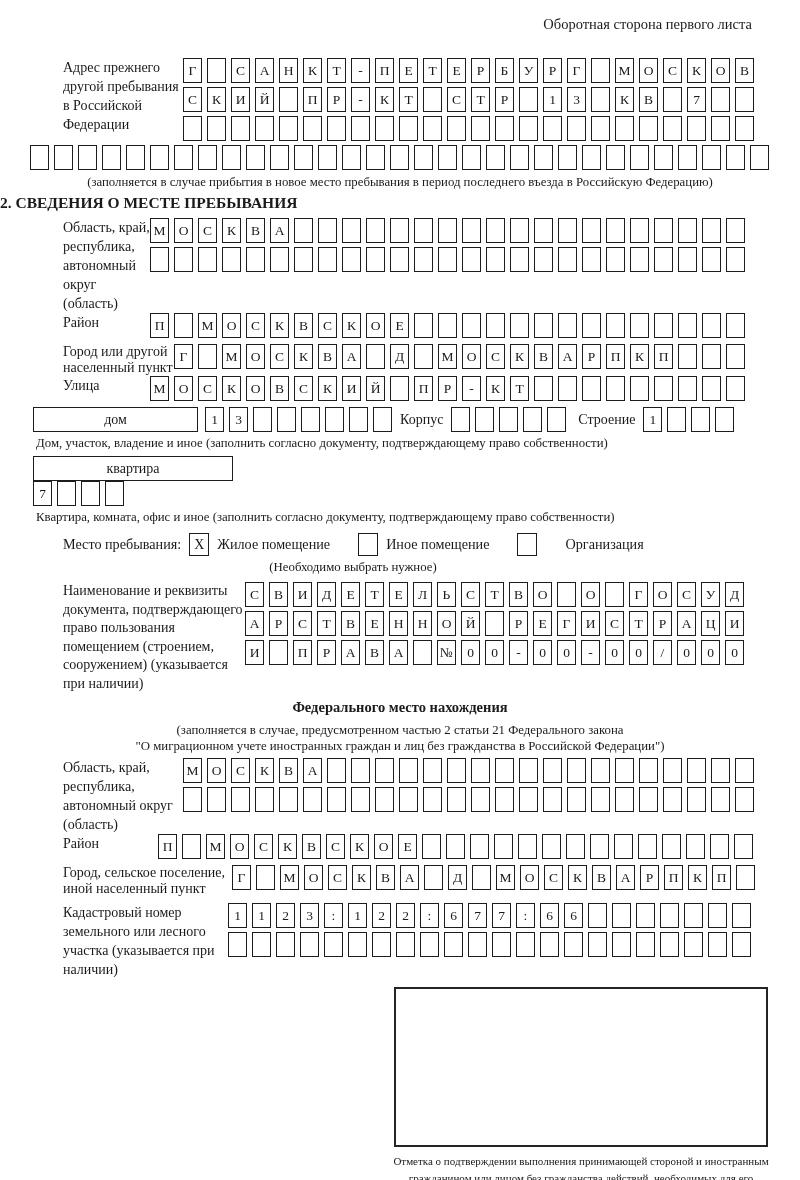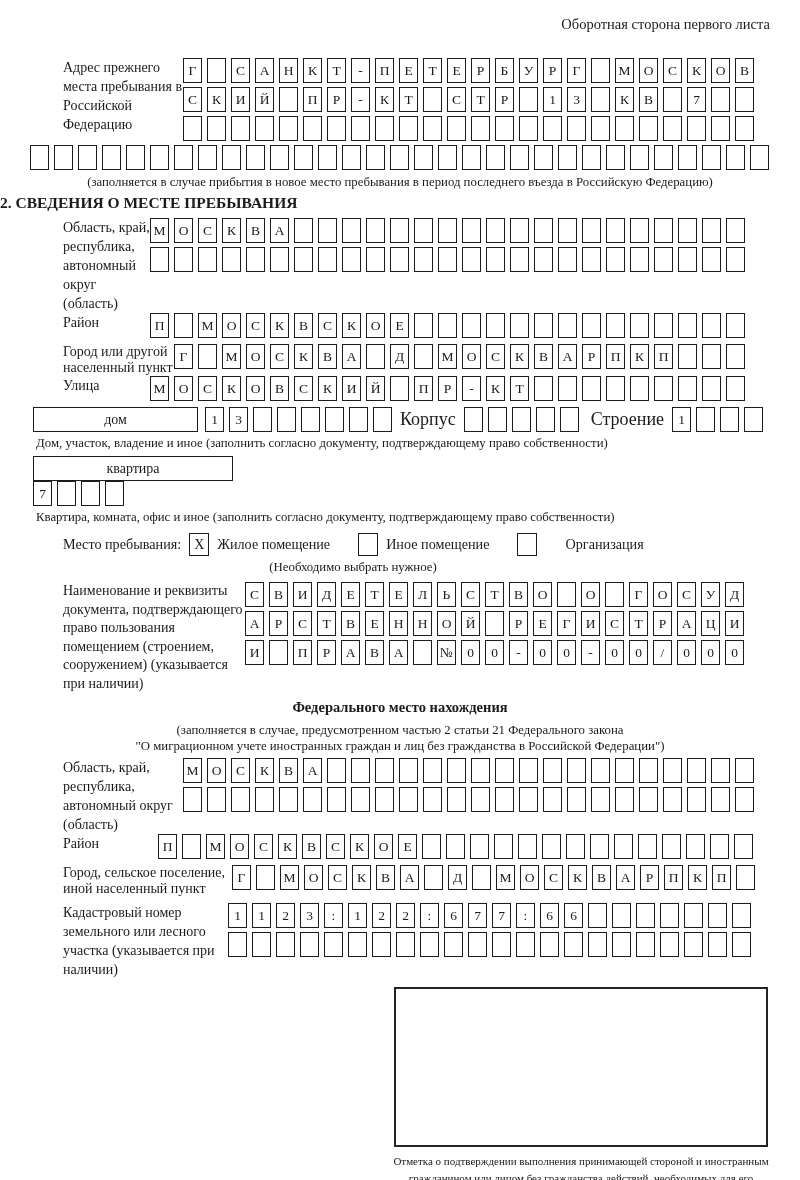--- a/index.html
+++ b/index.html
@@ -8,21 +8,21 @@
     width:800px;height:1180px;
     overflow:hidden;
     background:#ffffff;
     color:#1a1a1a;
     font-family:"Liberation Serif", serif;
     box-sizing:border-box;
     padding-top:16px;
   }
   .header-note{
     text-align:right;
-    padding-right:30px;
+    padding-right:48px;
     font-size:14.5px;
     height:18px;
     margin-left:27px;
   }
   
   .cellrow{display:flex;gap:5px;margin-bottom:4px;}
   .cell{
     box-sizing:border-box;
     flex:0 0 19px;
     width:19px;height:25px;
@@ -38,21 +38,21 @@
   .center{text-align:center;}
   .section-title{font-weight:bold;font-size:15.5px;text-align:left;margin:4px 0 6px 0;}
   .fact-title{font-weight:bold;font-size:14.5px;text-align:center;margin:6px 0 6px 0;}
   .widebox{
     box-sizing:border-box;
     border:1.6px solid #1c1c1c;
     height:25px;
     display:flex;align-items:center;justify-content:center;
     font-size:14px;background:#fff;
   }
-  .inline-label{font-size:18px;line-height:25px;}
+  .inline-label{font-size:14px;line-height:25px;}
   .row{display:flex;align-items:flex-start;}
   .cellrow.inline{margin-bottom:0;}
   .checkbox{
     box-sizing:border-box;
     width:20px;height:23px;
     border:1.7px solid #1c1c1c;
     display:inline-flex;align-items:center;justify-content:center;
     font-size:14px;background:#fff;
   }
   .mesto-row{display:flex;align-items:center;font-size:14.2px;margin-left:63px;margin-top:8px;}
@@ -91,21 +91,21 @@
   .gap12{width:12px;flex:0 0 12px;} .gap28{width:28px;flex:0 0 28px;} .gap8{width:8px;flex:0 0 8px;}
 </style>
 </head>
 <body>
 
 <div class="page">
 
   <div class="header-note">Оборотная сторона первого листа</div>
 
   <div class="field prev-field">
-    <div class="flabel">Адрес прежнего места пребывания в Российской Федерацию</div>
+    <div class="flabel">Адрес прежнего другой пребывания в Российской Федерации</div>
     <div class="grid">
       <div class="cellrow">
           <span class="cell">Г</span>
           <span class="cell"></span>
           <span class="cell">С</span>
           <span class="cell">А</span>
           <span class="cell">Н</span>
           <span class="cell">К</span>
           <span class="cell">Т</span>
           <span class="cell">-</span>

